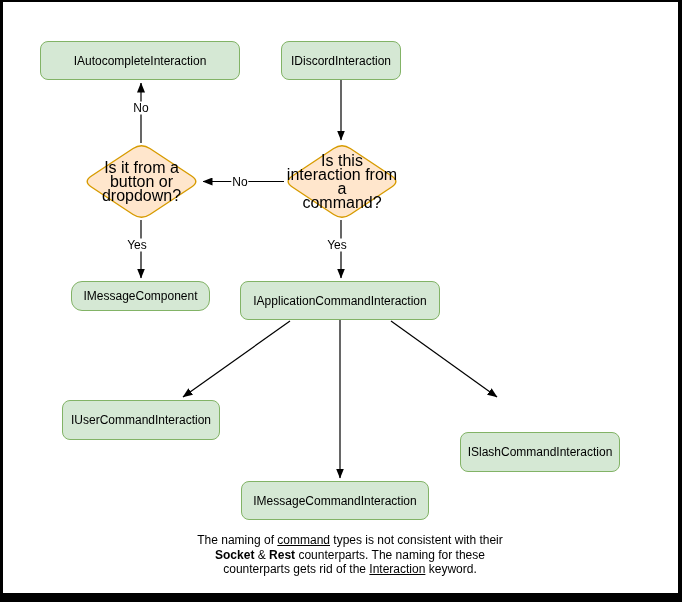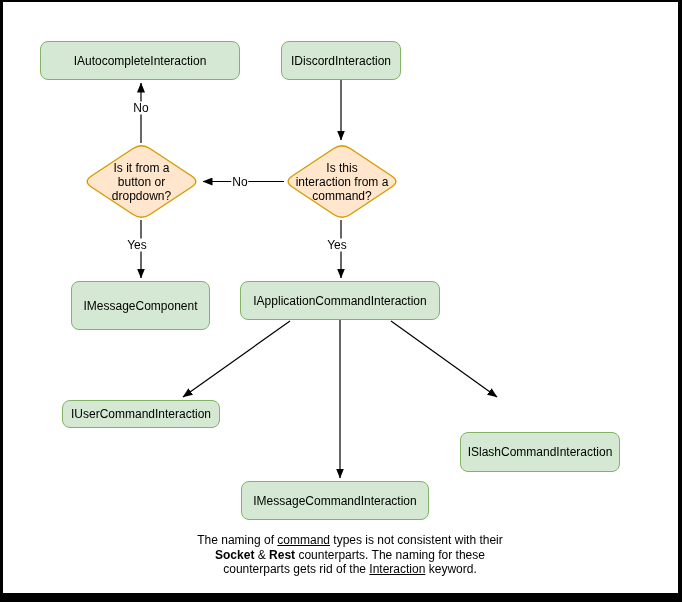--- a/index.html
+++ b/index.html
@@ -38,21 +38,21 @@
     text-align: center;
     font-size: 12px;
     line-height: 14px;
   }
   .diamond-text {
     position: absolute;
     display: flex;
     align-items: center;
     justify-content: center;
     text-align: center;
-    font-size: 12px;
+    font-size: 16px;
     line-height: 14px;
     white-space: pre-line;
     pointer-events: none;
   }
   .edge-label {
     position: absolute;
     transform: translate(-50%, -50%);
     background: var(--canvas, #ffffff);
     font-size: 12px;
     line-height: 13px;
@@ -105,29 +105,29 @@
   </div>
 
   <div class="diamond-text" style="left:83px; top:143px; width:117px; height:77px;">Is it from a
 button or
 dropdown?</div>
 
   <div class="diamond-text" style="left:284px; top:143px; width:116px; height:77px;">Is this
 interaction from a
 command?</div>
 
-  <div class="node" style="left:71px; top:281px; width:139px; height:49px;">
+  <div class="node" style="left:71px; top:281px; width:139px; height:30px;border-radius:11px;">
     <span>IMessageComponent</span>
   </div>
 
   <div class="node" style="left:240px; top:281px; width:200px; height:39px;text-align:center;">
     <span>IApplicationCommandInteraction</span>
   </div>
 
-  <div class="node" style="left:62px; top:400px; width:158px; height:28px;">
+  <div class="node" style="left:62px; top:400px; width:158px; height:40px;">
     <span>IUserCommandInteraction</span>
   </div>
 
   <div class="node" style="left:460px; top:400px; width:160px; height:40px;margin-top:32px;">
     <span>ISlashCommandInteraction</span>
   </div>
 
   <div class="node" style="left:241px; top:481px; width:188px; height:39px;">
     <span>IMessageCommandInteraction</span>
   </div>

